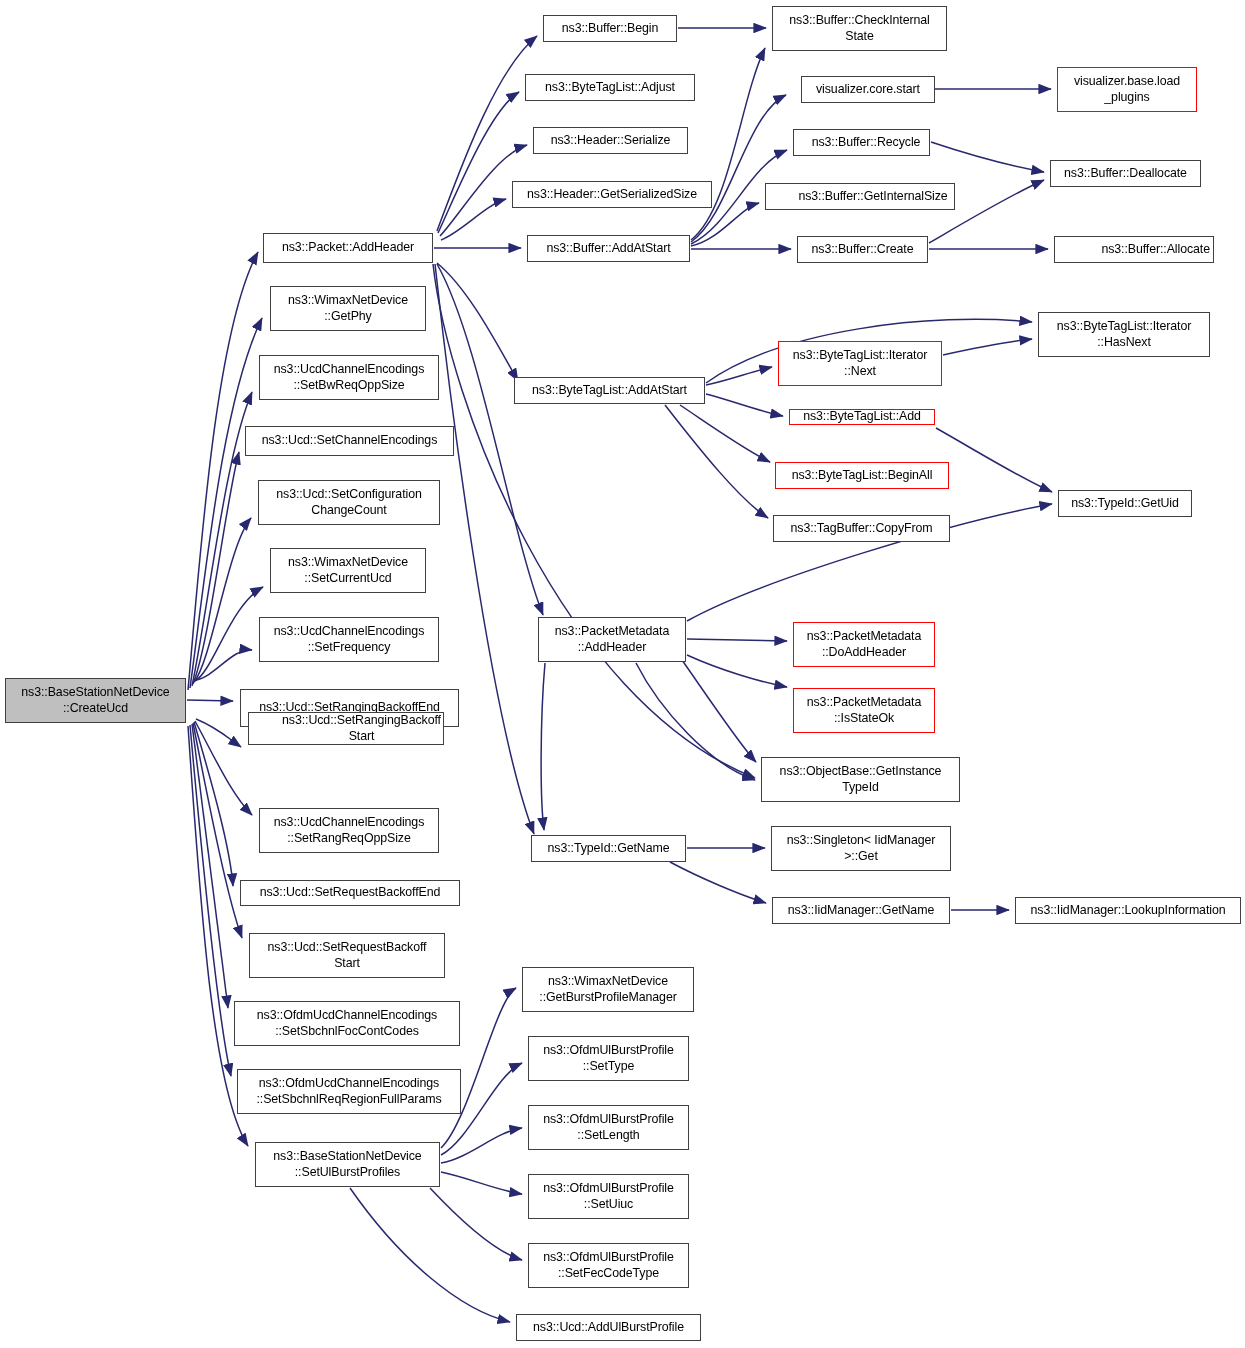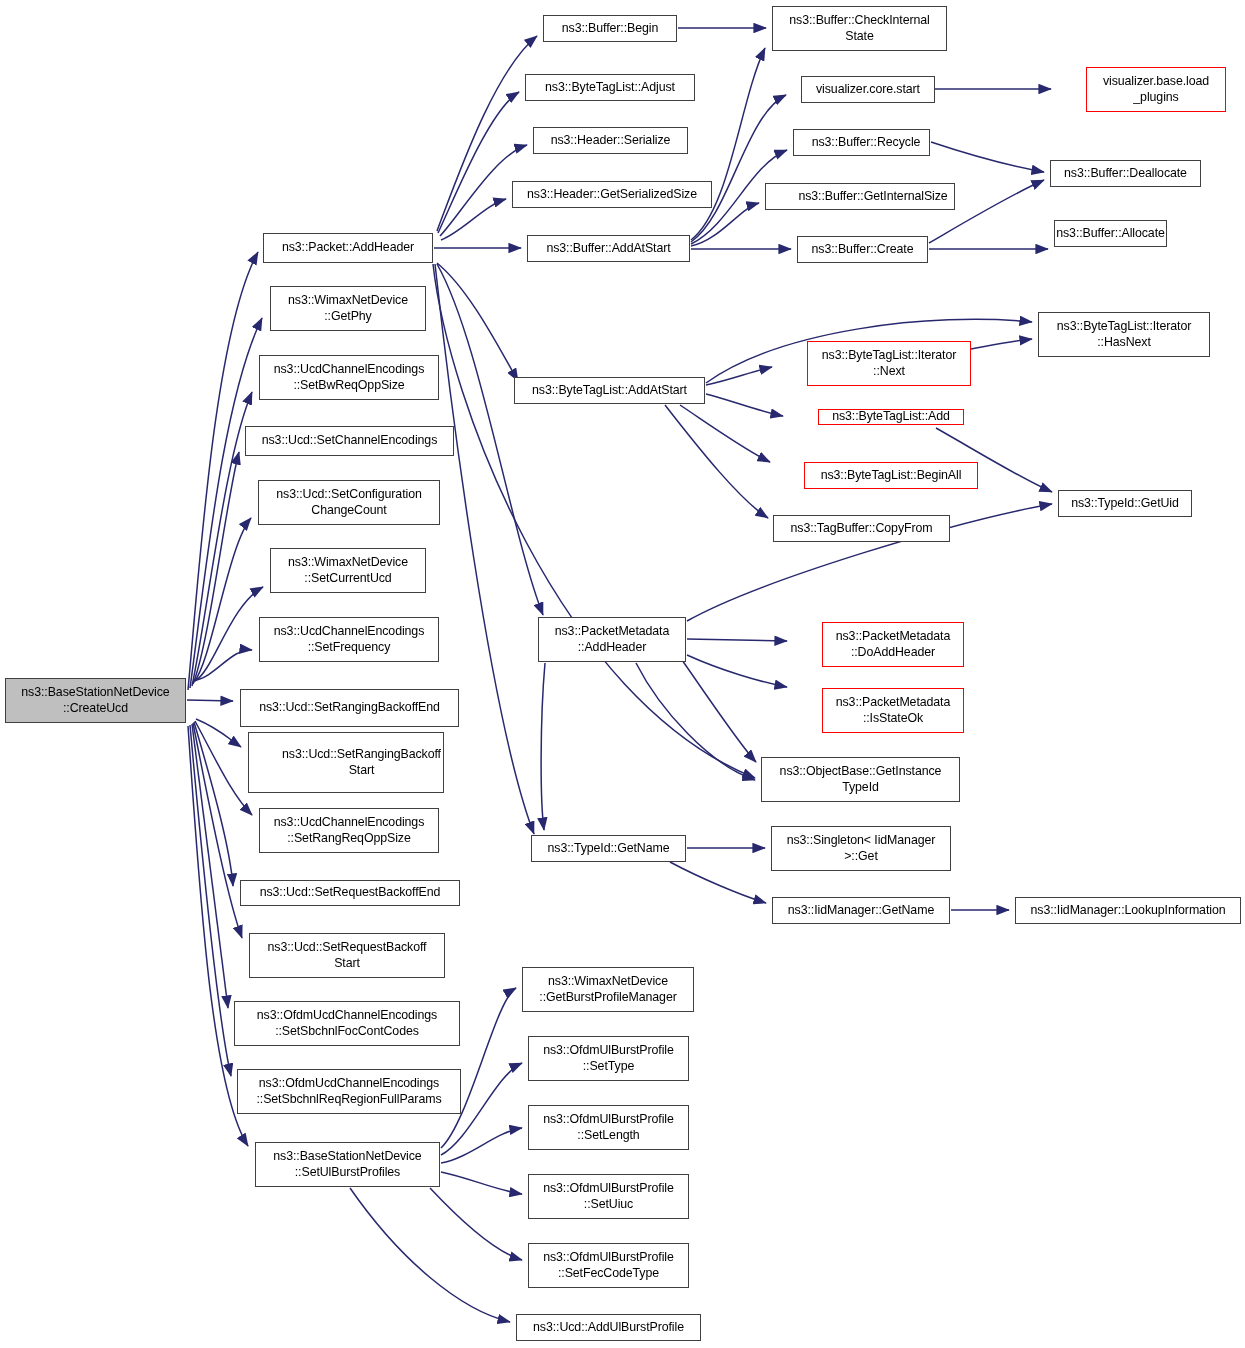--- a/index.html
+++ b/index.html
@@ -36,21 +36,20 @@
     color: #000000;
     font-size: 12.4px;
     line-height: 15.5px;
     letter-spacing: -0.1px;
     white-space: pre-line;
     z-index: 5;
     padding: 0 3px;
   }
   .node.red {
     border-color: #ff0000;
-    margin-left: 29px;
   }
   .node.current {
     background: #bfbfbf;
     border-color: #404040;
   }
 </style>
 </head>
 <body>
 
 <div id="canvas">
@@ -128,21 +127,21 @@
       <div class="node" style="left: 259px; top: 355px; width: 180px; height: 45px;"><span>ns3::UcdChannelEncodings
 ::SetBwReqOppSize</span></div>
       <div class="node" style="left: 245px; top: 426px; width: 209px; height: 30px;"><span>ns3::Ucd::SetChannelEncodings</span></div>
       <div class="node" style="left: 258px; top: 480px; width: 182px; height: 45px;"><span>ns3::Ucd::SetConfiguration
 ChangeCount</span></div>
       <div class="node" style="left: 270px; top: 548px; width: 156px; height: 45px;"><span>ns3::WimaxNetDevice
 ::SetCurrentUcd</span></div>
       <div class="node" style="left: 259px; top: 617px; width: 180px; height: 45px;"><span>ns3::UcdChannelEncodings
 ::SetFrequency</span></div>
       <div class="node" style="left: 240px; top: 689px; width: 219px; height: 38px;"><span>ns3::Ucd::SetRangingBackoffEnd</span></div>
-      <div class="node" style="left: 248px; top: 732px; width: 196px; height: 61px; padding-left: 34px;"><span>ns3::Ucd::SetRangingBackoff
+      <div class="node" style="left: 248px; top: 712px; width: 196px; height: 33px; padding-left: 34px;"><span>ns3::Ucd::SetRangingBackoff
 Start</span></div>
       <div class="node" style="left: 259px; top: 808px; width: 180px; height: 45px;"><span>ns3::UcdChannelEncodings
 ::SetRangReqOppSize</span></div>
       <div class="node" style="left: 240px; top: 880px; width: 220px; height: 26px;"><span>ns3::Ucd::SetRequestBackoffEnd</span></div>
       <div class="node" style="left: 249px; top: 933px; width: 196px; height: 45px; align-items: center;"><span>ns3::Ucd::SetRequestBackoff
 Start</span></div>
       <div class="node" style="left: 234px; top: 1001px; width: 226px; height: 45px;"><span>ns3::OfdmUcdChannelEncodings
 ::SetSbchnlFocContCodes</span></div>
       <div class="node" style="left: 237px; top: 1069px; width: 224px; height: 45px;"><span>ns3::OfdmUcdChannelEncodings
 ::SetSbchnlReqRegionFullParams</span></div>
@@ -173,21 +172,21 @@
       <div class="node red" style="left: 793px; top: 688px; width: 142px; height: 45px;"><span>ns3::PacketMetadata
 ::IsStateOk</span></div>
       <div class="node" style="left: 761px; top: 757px; width: 199px; height: 45px;"><span>ns3::ObjectBase::GetInstance
 TypeId</span></div>
       <div class="node" style="left: 771px; top: 826px; width: 180px; height: 45px;"><span>ns3::Singleton&lt; IidManager
 &gt;::Get</span></div>
       <div class="node" style="left: 772px; top: 897px; width: 178px; height: 27px;"><span>ns3::IidManager::GetName</span></div>
       <div class="node red" style="left: 1057px; top: 67px; width: 140px; height: 45px;"><span>visualizer.base.load
 _plugins</span></div>
       <div class="node" style="left: 1050px; top: 160px; width: 151px; height: 27px;"><span>ns3::Buffer::Deallocate</span></div>
-      <div class="node" style="left: 1054px; top: 220px; width: 113px; height: 27px;"><span>ns3::Buffer::Allocate</span></div>
+      <div class="node" style="left: 1054px; top: 236px; width: 160px; height: 27px; justify-content: flex-end;"><span>ns3::Buffer::Allocate</span></div>
       <div class="node" style="left: 1038px; top: 312px; width: 172px; height: 45px;"><span>ns3::ByteTagList::Iterator
 ::HasNext</span></div>
       <div class="node" style="left: 1058px; top: 490px; width: 134px; height: 27px; justify-content: center;"><span>ns3::TypeId::GetUid</span></div>
       <div class="node" style="left: 1015px; top: 897px; width: 226px; height: 27px;"><span>ns3::IidManager::LookupInformation</span></div>
       <div class="node" style="left: 522px; top: 967px; width: 172px; height: 45px;"><span>ns3::WimaxNetDevice
 ::GetBurstProfileManager</span></div>
       <div class="node" style="left: 528px; top: 1036px; width: 161px; height: 45px;"><span>ns3::OfdmUlBurstProfile
 ::SetType</span></div>
       <div class="node" style="left: 528px; top: 1105px; width: 161px; height: 45px;"><span>ns3::OfdmUlBurstProfile
 ::SetLength</span></div>

